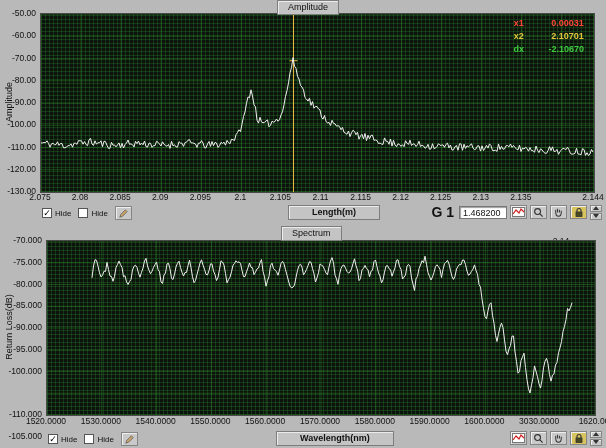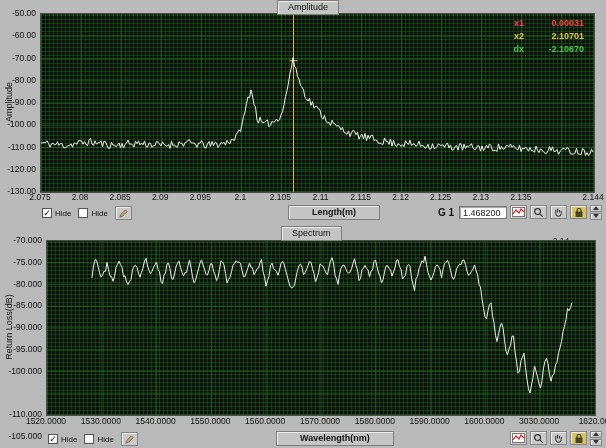--- a/index.html
+++ b/index.html
@@ -19,32 +19,32 @@
       repeating-linear-gradient(90deg, rgba(46,138,46,.30) 0 1px, transparent 1px 4px),
       repeating-linear-gradient(0deg,  rgba(46,138,46,.30) 0 1px, transparent 1px 4px);
   }
   .plot svg{position:absolute;left:0;top:0;}
   .ylabels{position:absolute;}
   .ylabels span{position:absolute;right:2px;transform:translateY(-50%);font-size:8.5px;white-space:nowrap;}
   .xlabels{position:absolute;}
   .xlabels span{position:absolute;transform:translateX(-50%);font-size:8.5px;white-space:nowrap;}
   .rot{position:absolute;font-size:9px;white-space:nowrap;transform:translate(-50%,-50%) rotate(-90deg);}
   .legend{position:absolute;top:3px;right:10px;text-align:right;font-size:9px;font-weight:bold;z-index:2;}
-  .legend-row{display:flex;justify-content:flex-end;gap:10px;line-height:13px;}
+  .legend-row{display:flex;justify-content:center;gap:10px;line-height:13px;}
   .legend-row .lv{min-width:50px;text-align:right;}
   .spatial{position:absolute;right:6px;bottom:3px;display:flex;align-items:center;gap:5px;font-size:9px;color:#93a18b;z-index:2;}
   .spatial .val{background:#121a12;border:1px solid #000;box-shadow:inset 1px 1px 1px #000;color:#e4ece4;padding:0 4px;min-width:32px;text-align:right;line-height:12px;}
   .ctrl{position:absolute;display:flex;align-items:center;gap:3px;height:16px;}
   .cb{width:10px;height:10px;background:#fff;border:1px solid #555;font-size:9px;line-height:9px;text-align:center;color:#000;box-sizing:border-box;}
   .cb-label{font-size:8px;margin-right:4px;}
   .btn{height:14px;min-width:17px;background:#c9c9c9;border:1px solid #858585;box-shadow:inset 1px 1px 0 #eee;display:flex;align-items:center;justify-content:center;box-sizing:border-box;}
   .btn.lock{background:#d7c45e;}
   .valbox{background:#fff;border:1px solid #777;box-shadow:inset 1px 1px 1px #9d9d9d;font-size:9px;padding:0 3px;height:13px;line-height:12px;min-width:48px;box-sizing:border-box;}
   .axis-tag{border:1px solid #7d7d7d;background:#c4c4c4;box-shadow:inset 1px 1px 0 #ececec;font-size:9px;font-weight:bold;padding:1px 23px;line-height:11px;}
-  .glabel{font-size:10px;font-weight:bold;margin-right:2px;}
+  .glabel{font-size:14px;font-weight:bold;margin-right:2px;}
   .spin{display:flex;flex-direction:column;gap:1px;}
   .spin .btn{height:7px;min-width:12px;}
   .tri-up{width:0;height:0;border-left:3px solid transparent;border-right:3px solid transparent;border-bottom:4px solid #333;}
   .tri-down{width:0;height:0;border-left:3px solid transparent;border-right:3px solid transparent;border-top:4px solid #333;}
   .icon-svg{display:block;}
 </style>
 </head>
 <body>
 
 <div class="tab" style="left:277px;top:0;">Amplitude</div>

